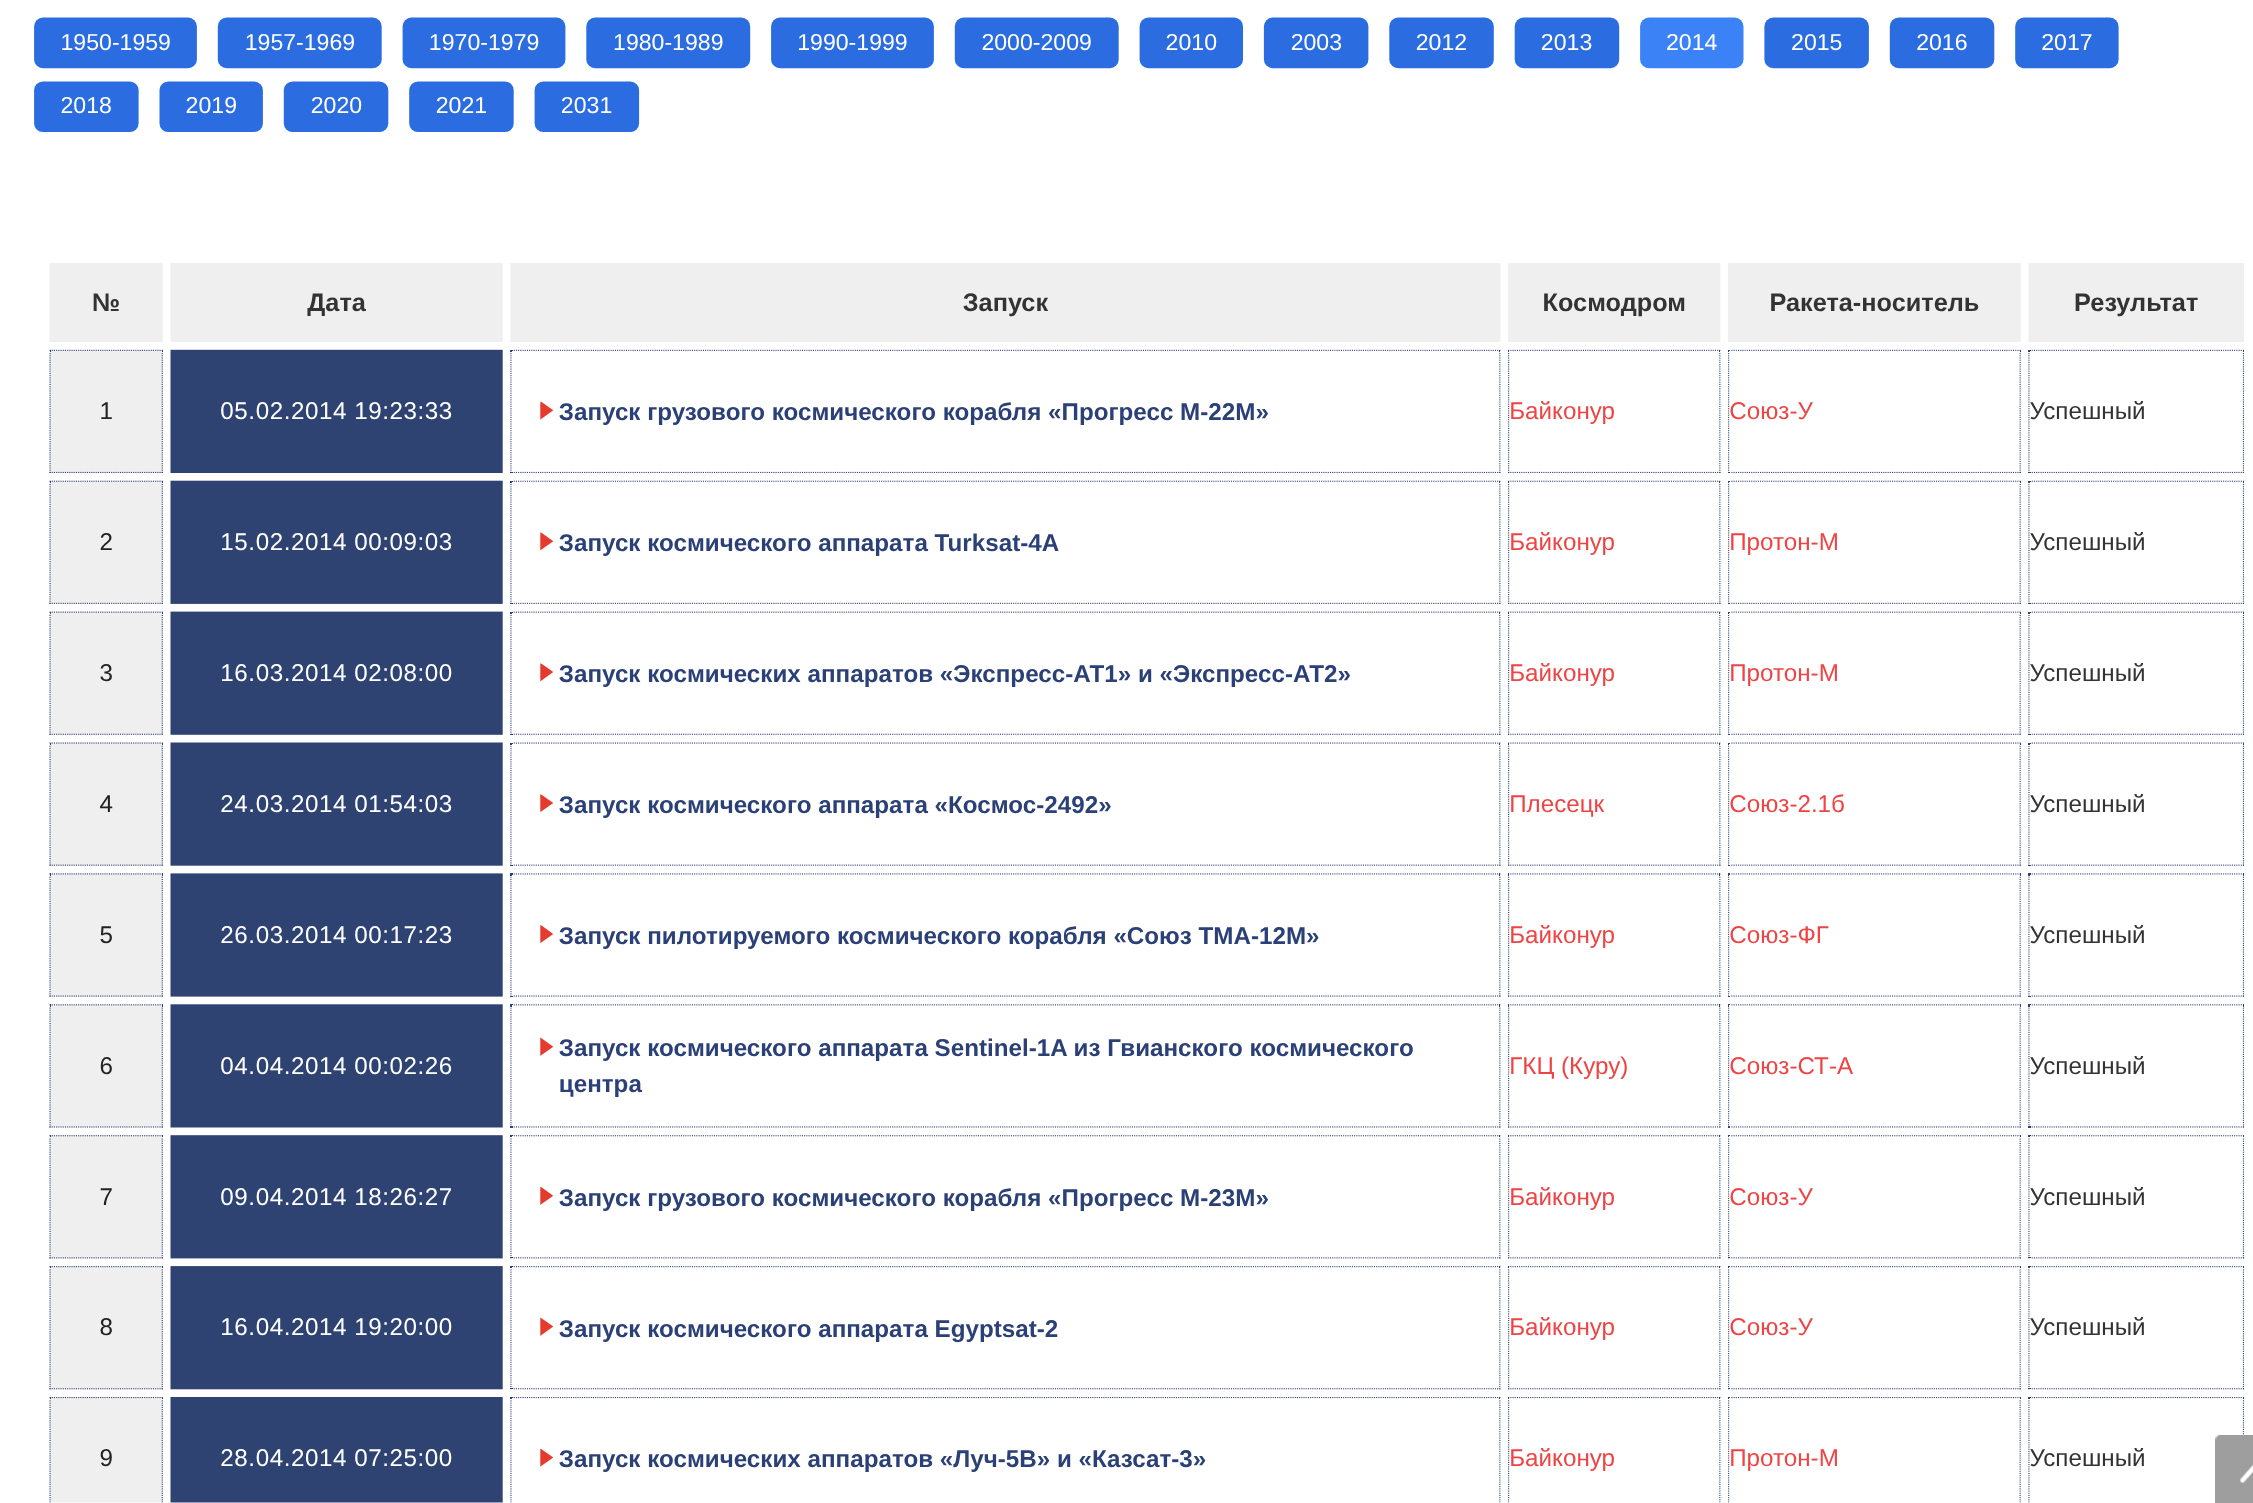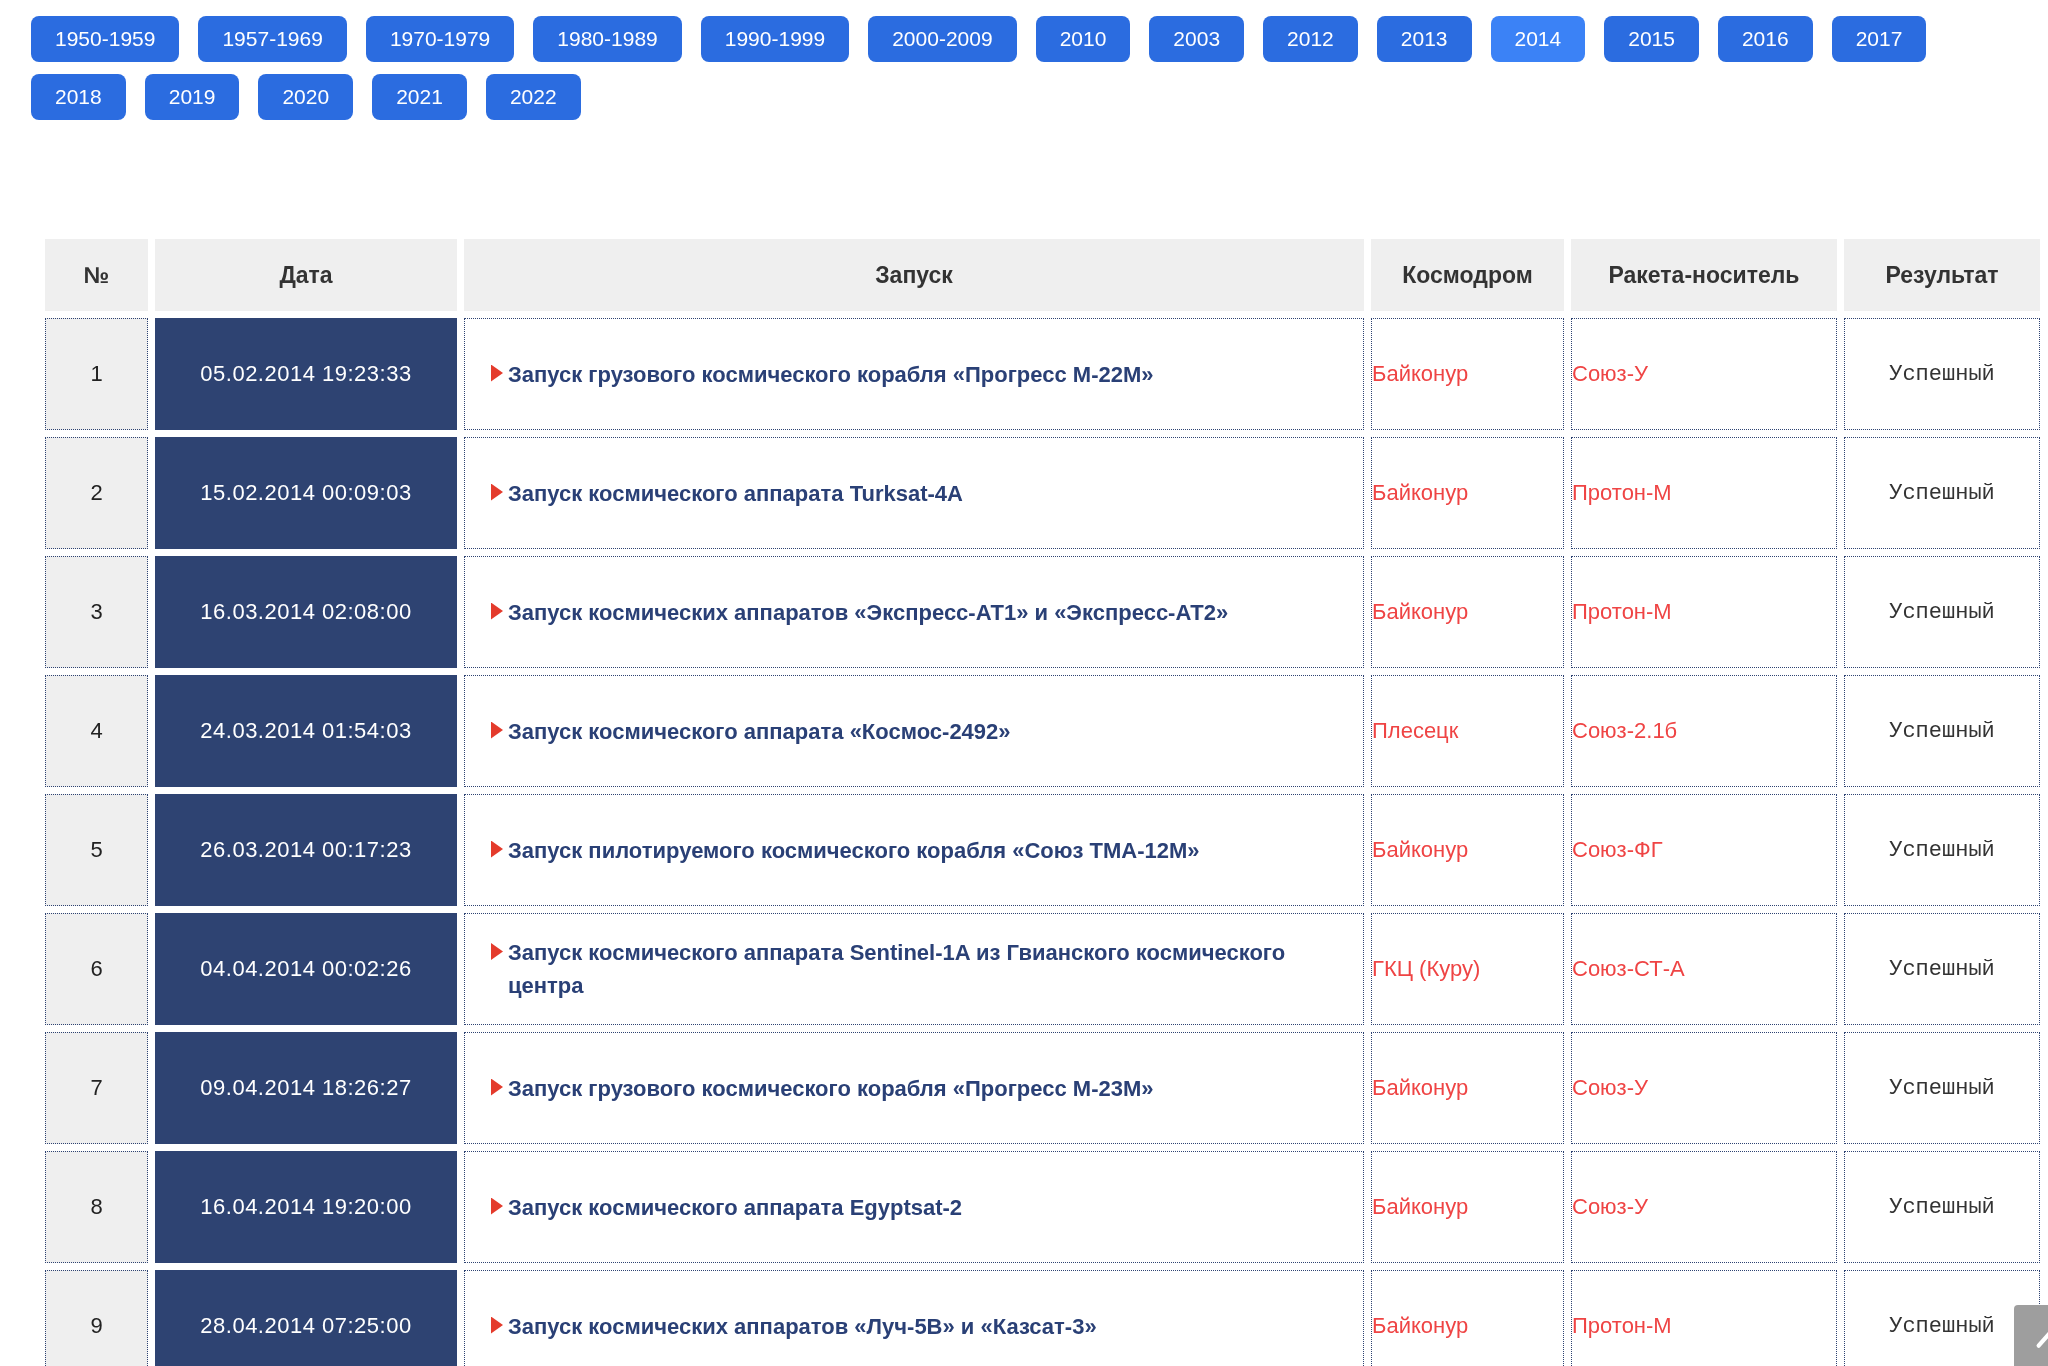--- a/index.html
+++ b/index.html
@@ -101,22 +101,20 @@
     line-height: 1.5;
     cursor: pointer;
   }
   td.site, td.rocket {
     border: 1px dotted #2e4372;
     color: #ef4444;
   }
   td.result {
     border: 1px dotted #2e4372;
     color: #333333;
-    text-align: center;
-    font-family: Liberation Mono, monospace;
   }
 
   
   .scroll-top {
     position: fixed;
     right: -38px;
     bottom: -9px;
     width: 72px;
     height: 70px;
     background: #9e9e9e;
@@ -144,21 +142,21 @@
     <button class="year-btn">2012</button>
     <button class="year-btn">2013</button>
     <button class="year-btn active">2014</button>
     <button class="year-btn">2015</button>
     <button class="year-btn">2016</button>
     <button class="year-btn">2017</button>
     <button class="year-btn">2018</button>
     <button class="year-btn">2019</button>
     <button class="year-btn">2020</button>
     <button class="year-btn">2021</button>
-    <button class="year-btn">2022</button>
+    <button class="year-btn">2031</button>
   </div>
 
 <table class="launches">
   <colgroup>
     <col class="c-num">
       <col class="c-date">
       <col class="c-launch">
     <col class="c-site">
       <col class="c-rocket">
       <col class="c-result">

